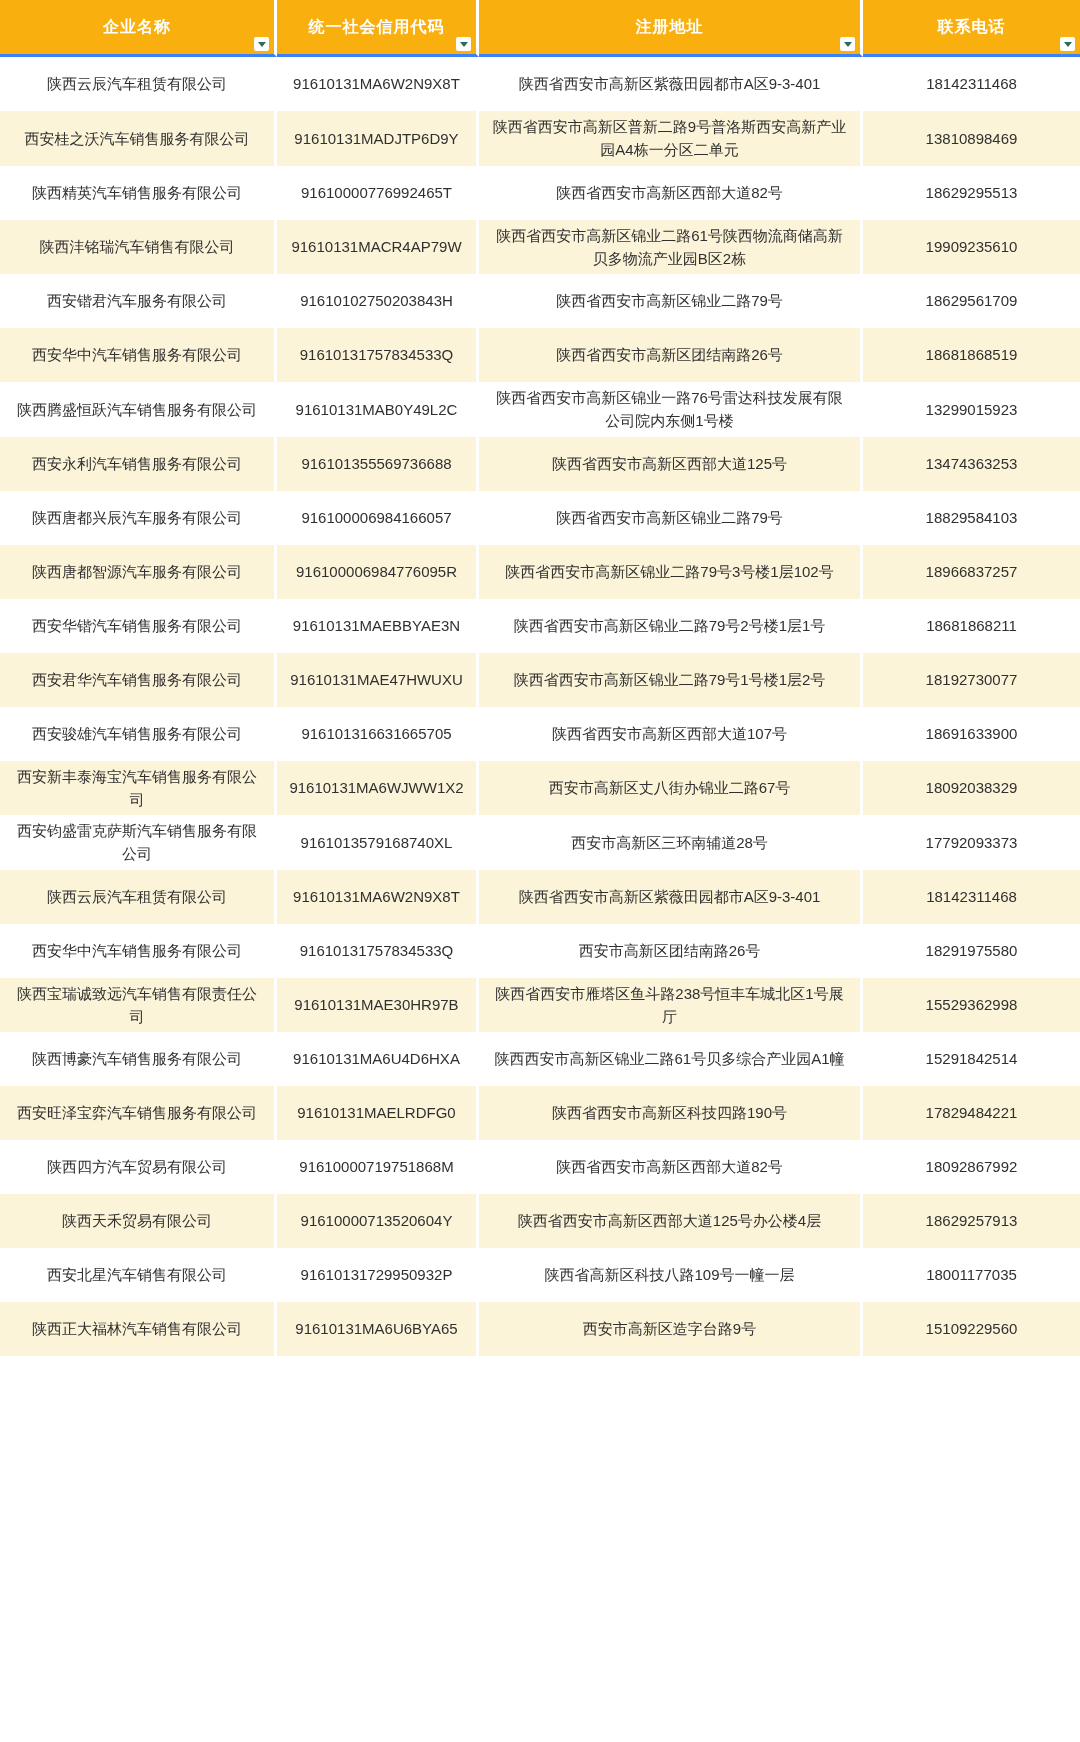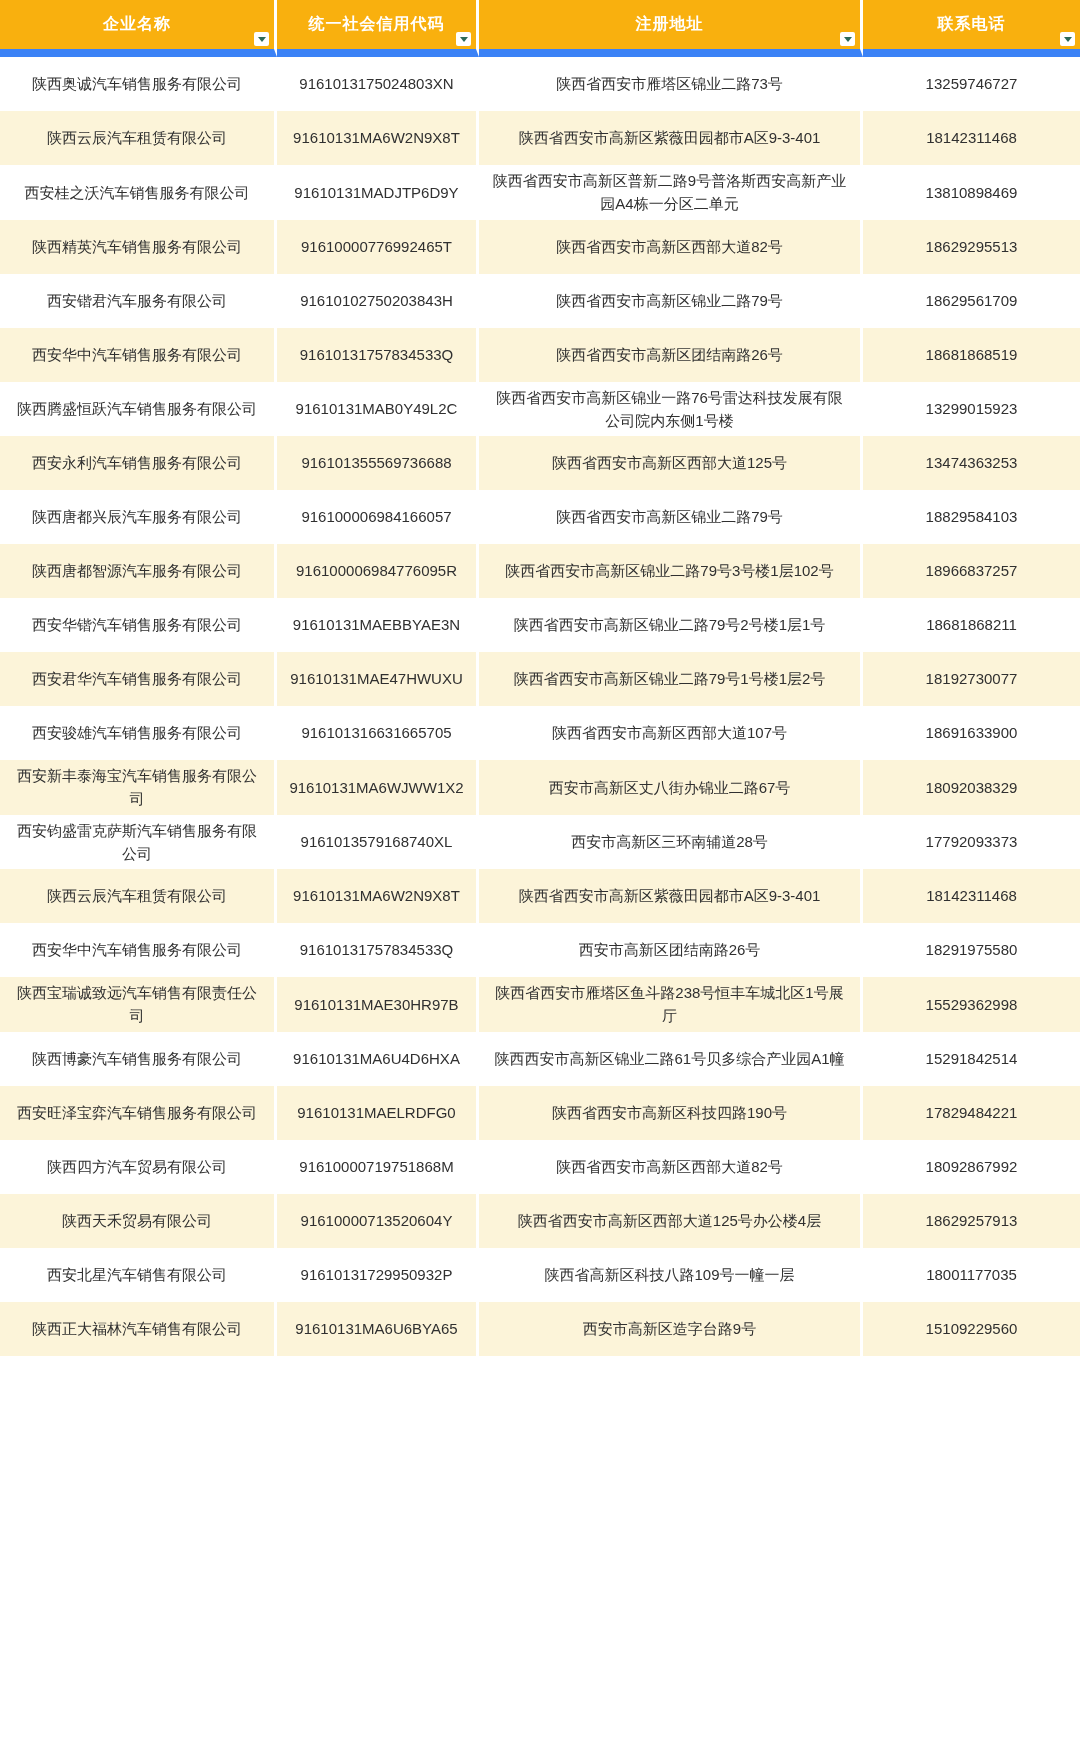--- a/index.html
+++ b/index.html
@@ -23,21 +23,21 @@
   thead th {
     background: #F9B00E;
     color: #ffffff;
     font-weight: bold;
     font-size: 16px;
     height: 57px;
     text-align: center;
     vertical-align: middle;
     position: relative;
     border-right: 3px solid #ffffff;
-    border-bottom: 8px solid #3b82f6;
+    border-bottom: 3px solid #3b82f6;
     letter-spacing: 1px;
   }
   thead th:last-child { border-right: none; }
 
   .filter-btn {
     position: absolute;
     right: 5px;
     bottom: 3px;
     width: 15px;
     height: 14px;
@@ -104,44 +104,44 @@
       <th>
         <span>联系电话</span>
         <span class="filter-btn">
             <span class="filter-tri"></span>
           </span>
       </th>
     </tr>
   </thead>
   <tbody>
       <tr>
-        <td>陕西奥诚汽车销售服务有限公司</td>
-        <td>9161013175024803XN</td>
-        <td>陕西省西安市雁塔区锦业二路73号</td>
-        <td>13259746727</td>
-      </tr>
-      <tr>
         <td>陕西云辰汽车租赁有限公司</td>
         <td>91610131MA6W2N9X8T</td>
         <td>陕西省西安市高新区紫薇田园都市A区9-3-401</td>
         <td>18142311468</td>
       </tr>
       <tr>
         <td>西安桂之沃汽车销售服务有限公司</td>
         <td>91610131MADJTP6D9Y</td>
         <td>陕西省西安市高新区普新二路9号普洛斯西安高新产业园A4栋一分区二单元</td>
         <td>13810898469</td>
       </tr>
       <tr>
         <td>陕西精英汽车销售服务有限公司</td>
         <td>91610000776992465T</td>
         <td>陕西省西安市高新区西部大道82号</td>
         <td>18629295513</td>
       </tr>
       <tr>
+        <td>陕西沣铭瑞汽车销售有限公司</td>
+        <td>91610131MACR4AP79W</td>
+        <td>陕西省西安市高新区锦业二路61号陕西物流商储高新贝多物流产业园B区2栋</td>
+        <td>19909235610</td>
+      </tr>
+      <tr>
         <td>西安锴君汽车服务有限公司</td>
         <td>91610102750203843H</td>
         <td>陕西省西安市高新区锦业二路79号</td>
         <td>18629561709</td>
       </tr>
       <tr>
         <td>西安华中汽车销售服务有限公司</td>
         <td>91610131757834533Q</td>
         <td>陕西省西安市高新区团结南路26号</td>
         <td>18681868519</td>

